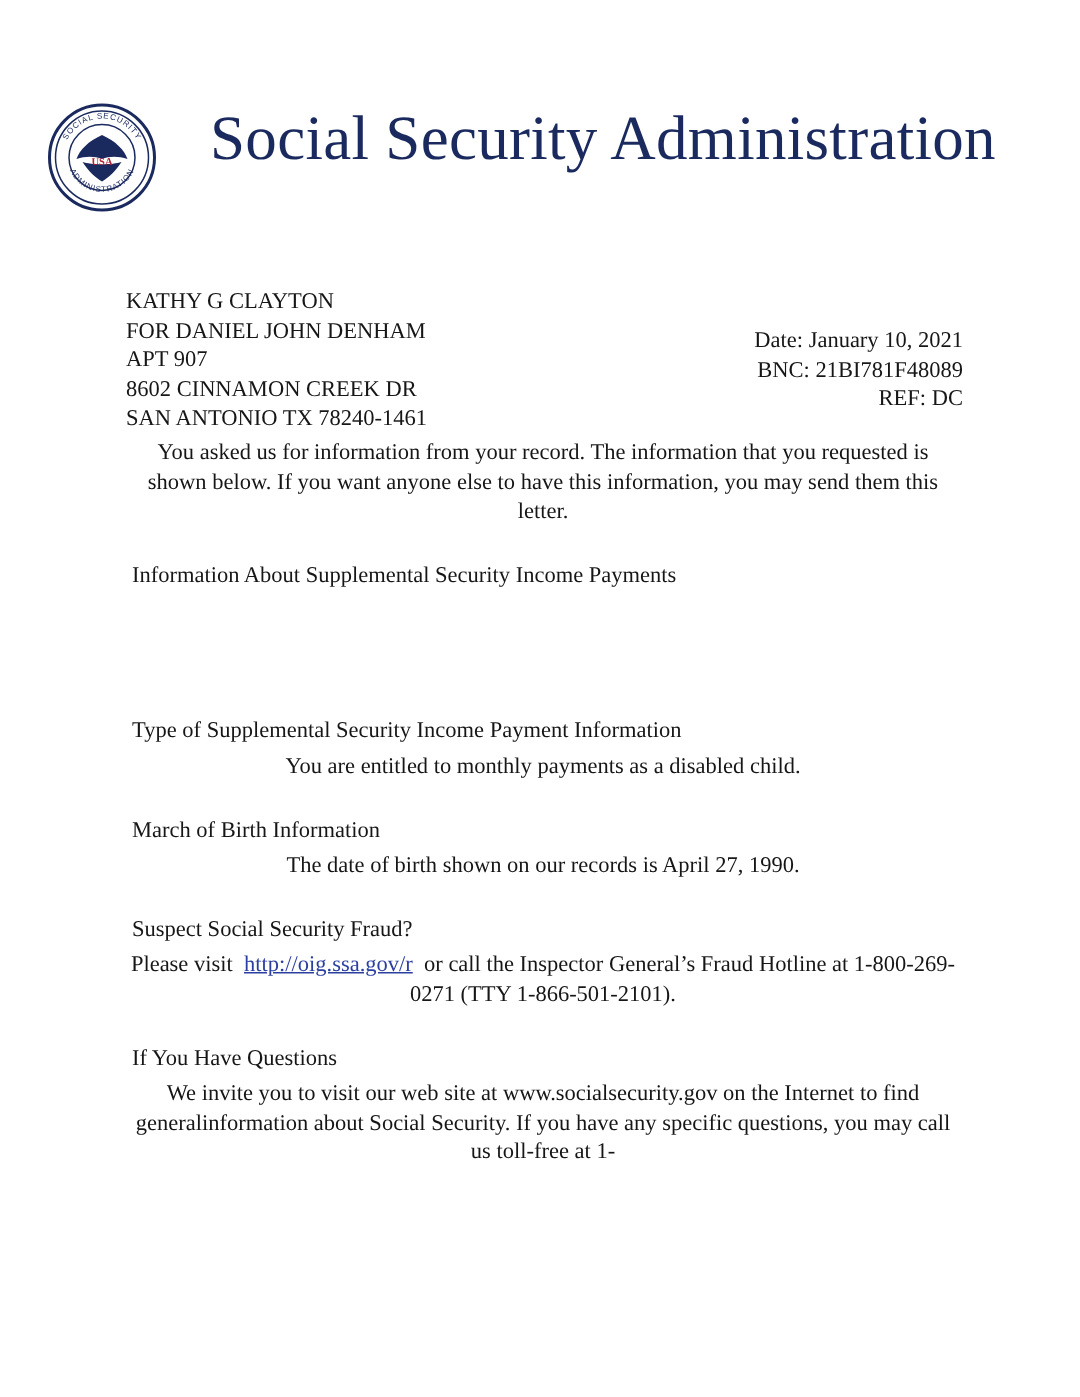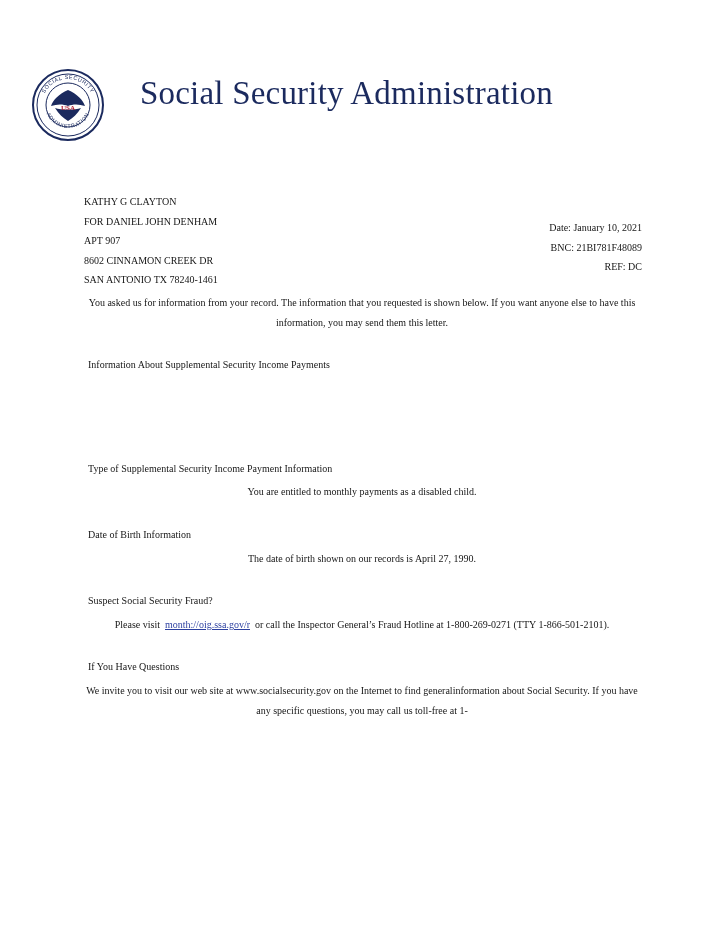--- a/index.html
+++ b/index.html
@@ -36,34 +36,34 @@
     top: 10px;
     width: 74px;
     height: 74px;
   }
   .seal svg { display: block; }
   .agency-title {
     position: absolute;
     left: 140px;
     top: 10px;
     font-family: "Liberation Serif", serif;
-    font-size: 33px;
+    font-size: 42px;
     line-height: 50px;
     color: #1b2a5e;
     letter-spacing: 0.2px;
     white-space: nowrap;
   }
 
   
   .content {
     position: absolute;
     left: 84px;
     top: 192px;
     width: 556px;
-    font-size: 10px;
+    font-size: 15px;
     line-height: 19.6px;
     color: #161616;
   }
   .addr-row {
     position: relative;
     height: 94px;
   }
   .addr-left {
     position: absolute;
     left: 0;
@@ -160,27 +160,27 @@
     <div class="gap-lg"></div>
 
 
     <div class="gap-lg"></div>
 
     <p class="heading">Type of Supplemental Security Income Payment Information</p>
     <p class="para">You are entitled to monthly payments as a disabled child.</p>
 
     <div class="gap-lg"></div>
 
-    <p class="heading">Date of Birth Information</p>
+    <p class="heading">March of Birth Information</p>
     <p class="para">The date of birth shown on our records is April 27, 1990.</p>
 
     <div class="gap-lg"></div>
 
     <p class="heading">Suspect Social Security Fraud?</p>
-    <p class="para"><span>Please visit</span>&nbsp; <a class="link" href="#">month://oig.ssa.gov/r</a>&nbsp; <span>or call the Inspector General’s Fraud Hotline at 1-800-269-0271 (TTY 1-866-501-2101).</span></p>
+    <p class="para"><span>Please visit</span>&nbsp; <a class="link" href="#">http://oig.ssa.gov/r</a>&nbsp; <span>or call the Inspector General’s Fraud Hotline at 1-800-269-0271 (TTY 1-866-501-2101).</span></p>
 
     <div class="gap-lg"></div>
 
     <p class="heading">If You Have Questions</p>
     <p class="para">We invite you to visit our web site at www.socialsecurity.gov on the Internet to find generalinformation about Social Security. If you have any specific questions, you may call us toll-free at 1-</p>
 
   </div>
 </div>
 
 </body></html>

